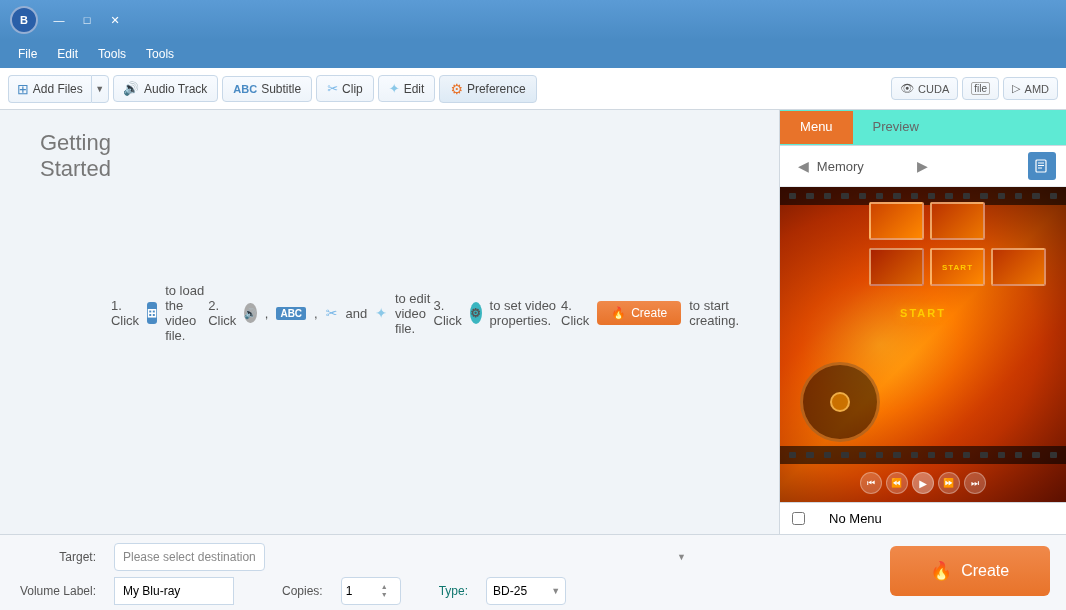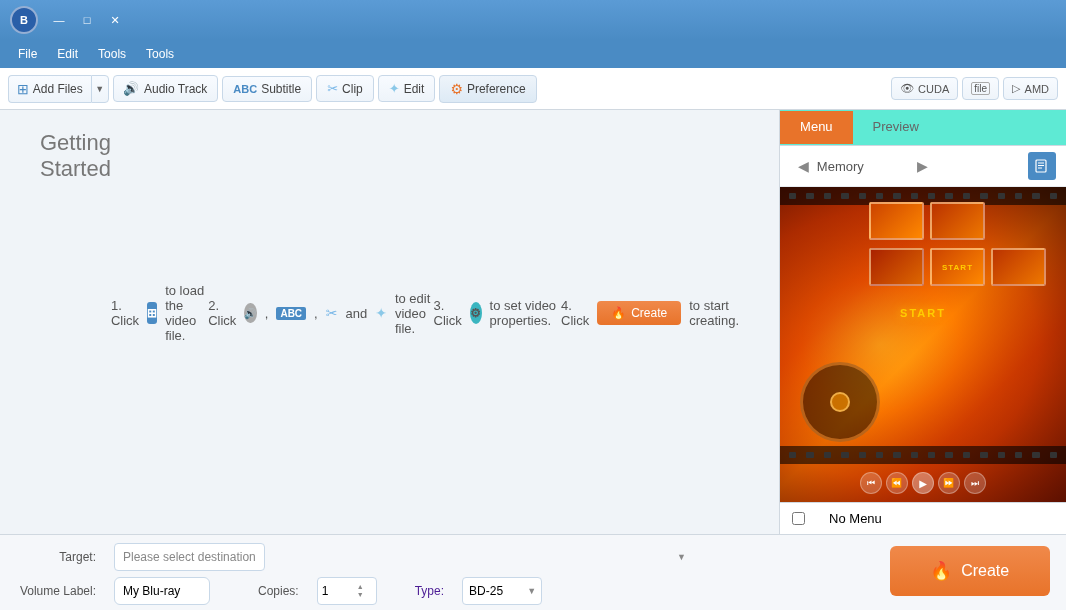--- a/index.html
+++ b/index.html
@@ -277,24 +277,24 @@
     }
     .select-wrapper {
       position: relative; flex: 1;
     }
     .select-wrapper::after {
       content: '▼';
       position: absolute; right: 8px; top: 50%; transform: translateY(-50%);
       font-size: 9px; color: #888; pointer-events: none;
     }
     .volume-input {
-      width: 96px;
+      width: 120px;
       height: 28px;
       border: 1px solid #c8d8e8;
-      border-radius: 6px;
+      border-radius: 0;
       padding: 0 8px;
       font-size: 12px;
     }
     .copies-spinbox {
       width: 60px;
       height: 28px;
       border: 1px solid #c8d8e8;
       border-radius: 4px;
       padding: 0 4px;
       font-size: 12px;
@@ -586,21 +586,21 @@
 
       <span style="margin-left: 30px; font-size: 12px; color: rgb(85, 85, 85);">Copies:</span>
       <div class="copies-spinbox">
         <input type="text" class="copies-input" value="1" style="">
         <div class="spin-arrows">
           <span class="spin-arrow">▲</span>
           <span class="spin-arrow">▼</span>
         </div>
       </div>
 
-      <span style="margin-left: 20px; font-size: 12px; color: #4c1d95;">Type:</span>
+      <span style="margin-left: 20px; font-size: 12px; color: #0f766e;">Type:</span>
       <div class="type-select-wrapper">
         <select class="type-select">
           <option>BD-25</option>
           <option>BD-50</option>
           <option>DVD-5</option>
           <option>DVD-9</option>
         </select>
       </div>
     </div>
   </div>

